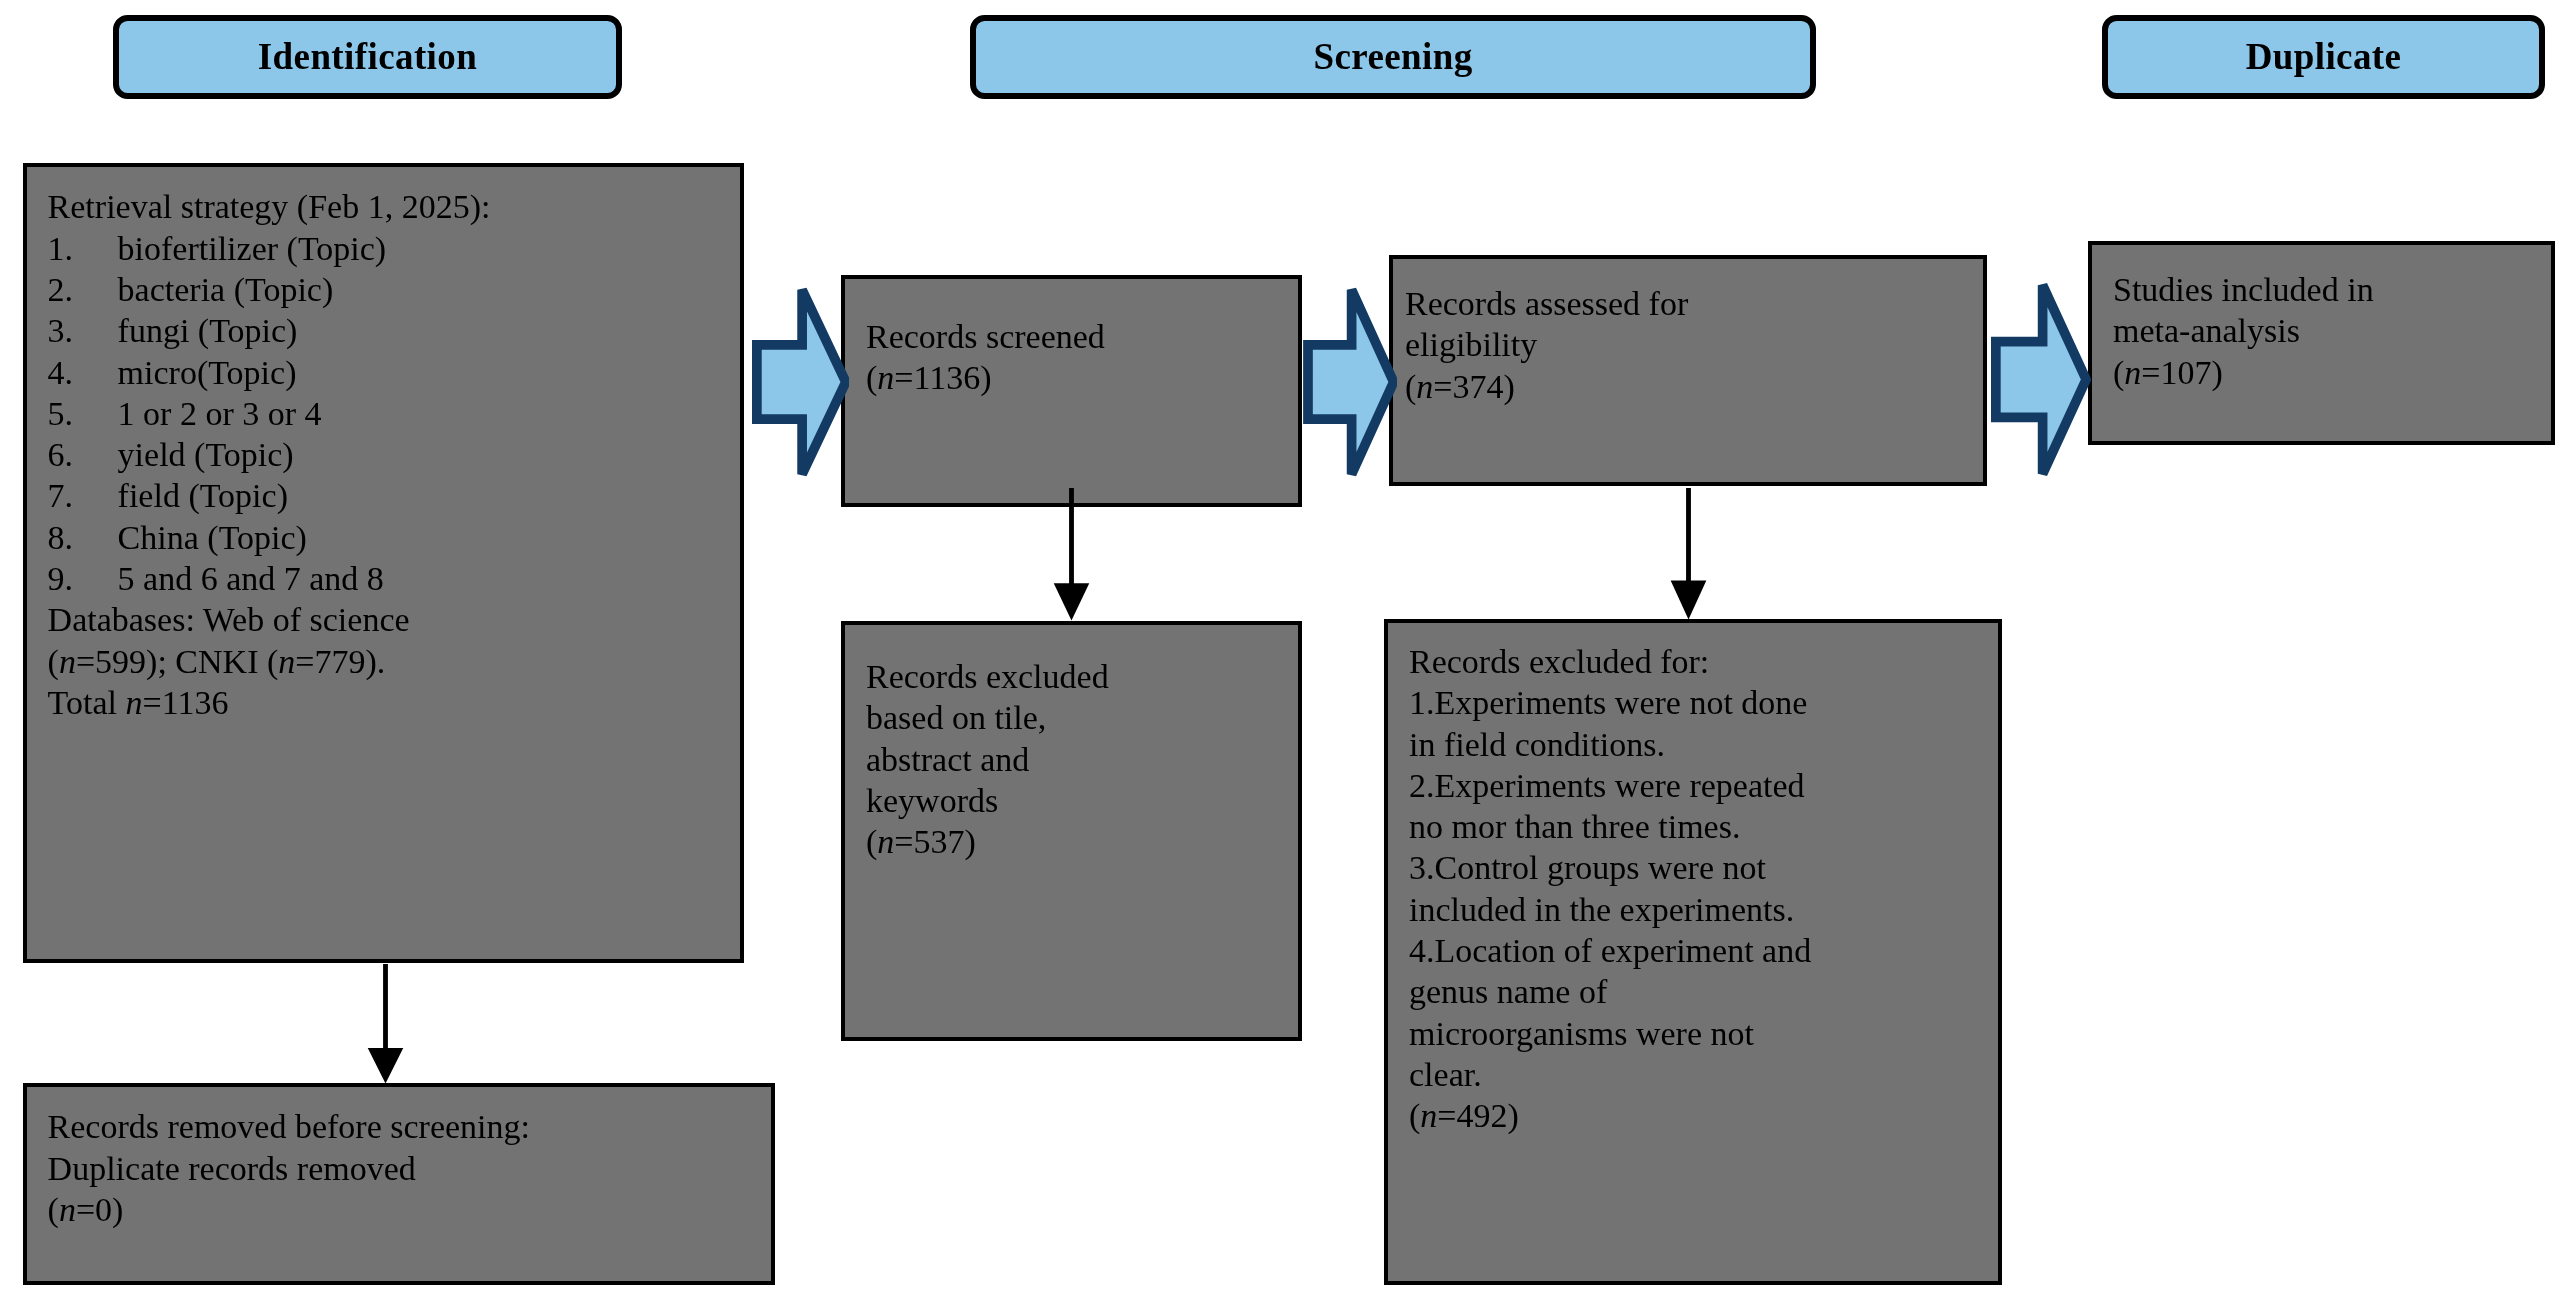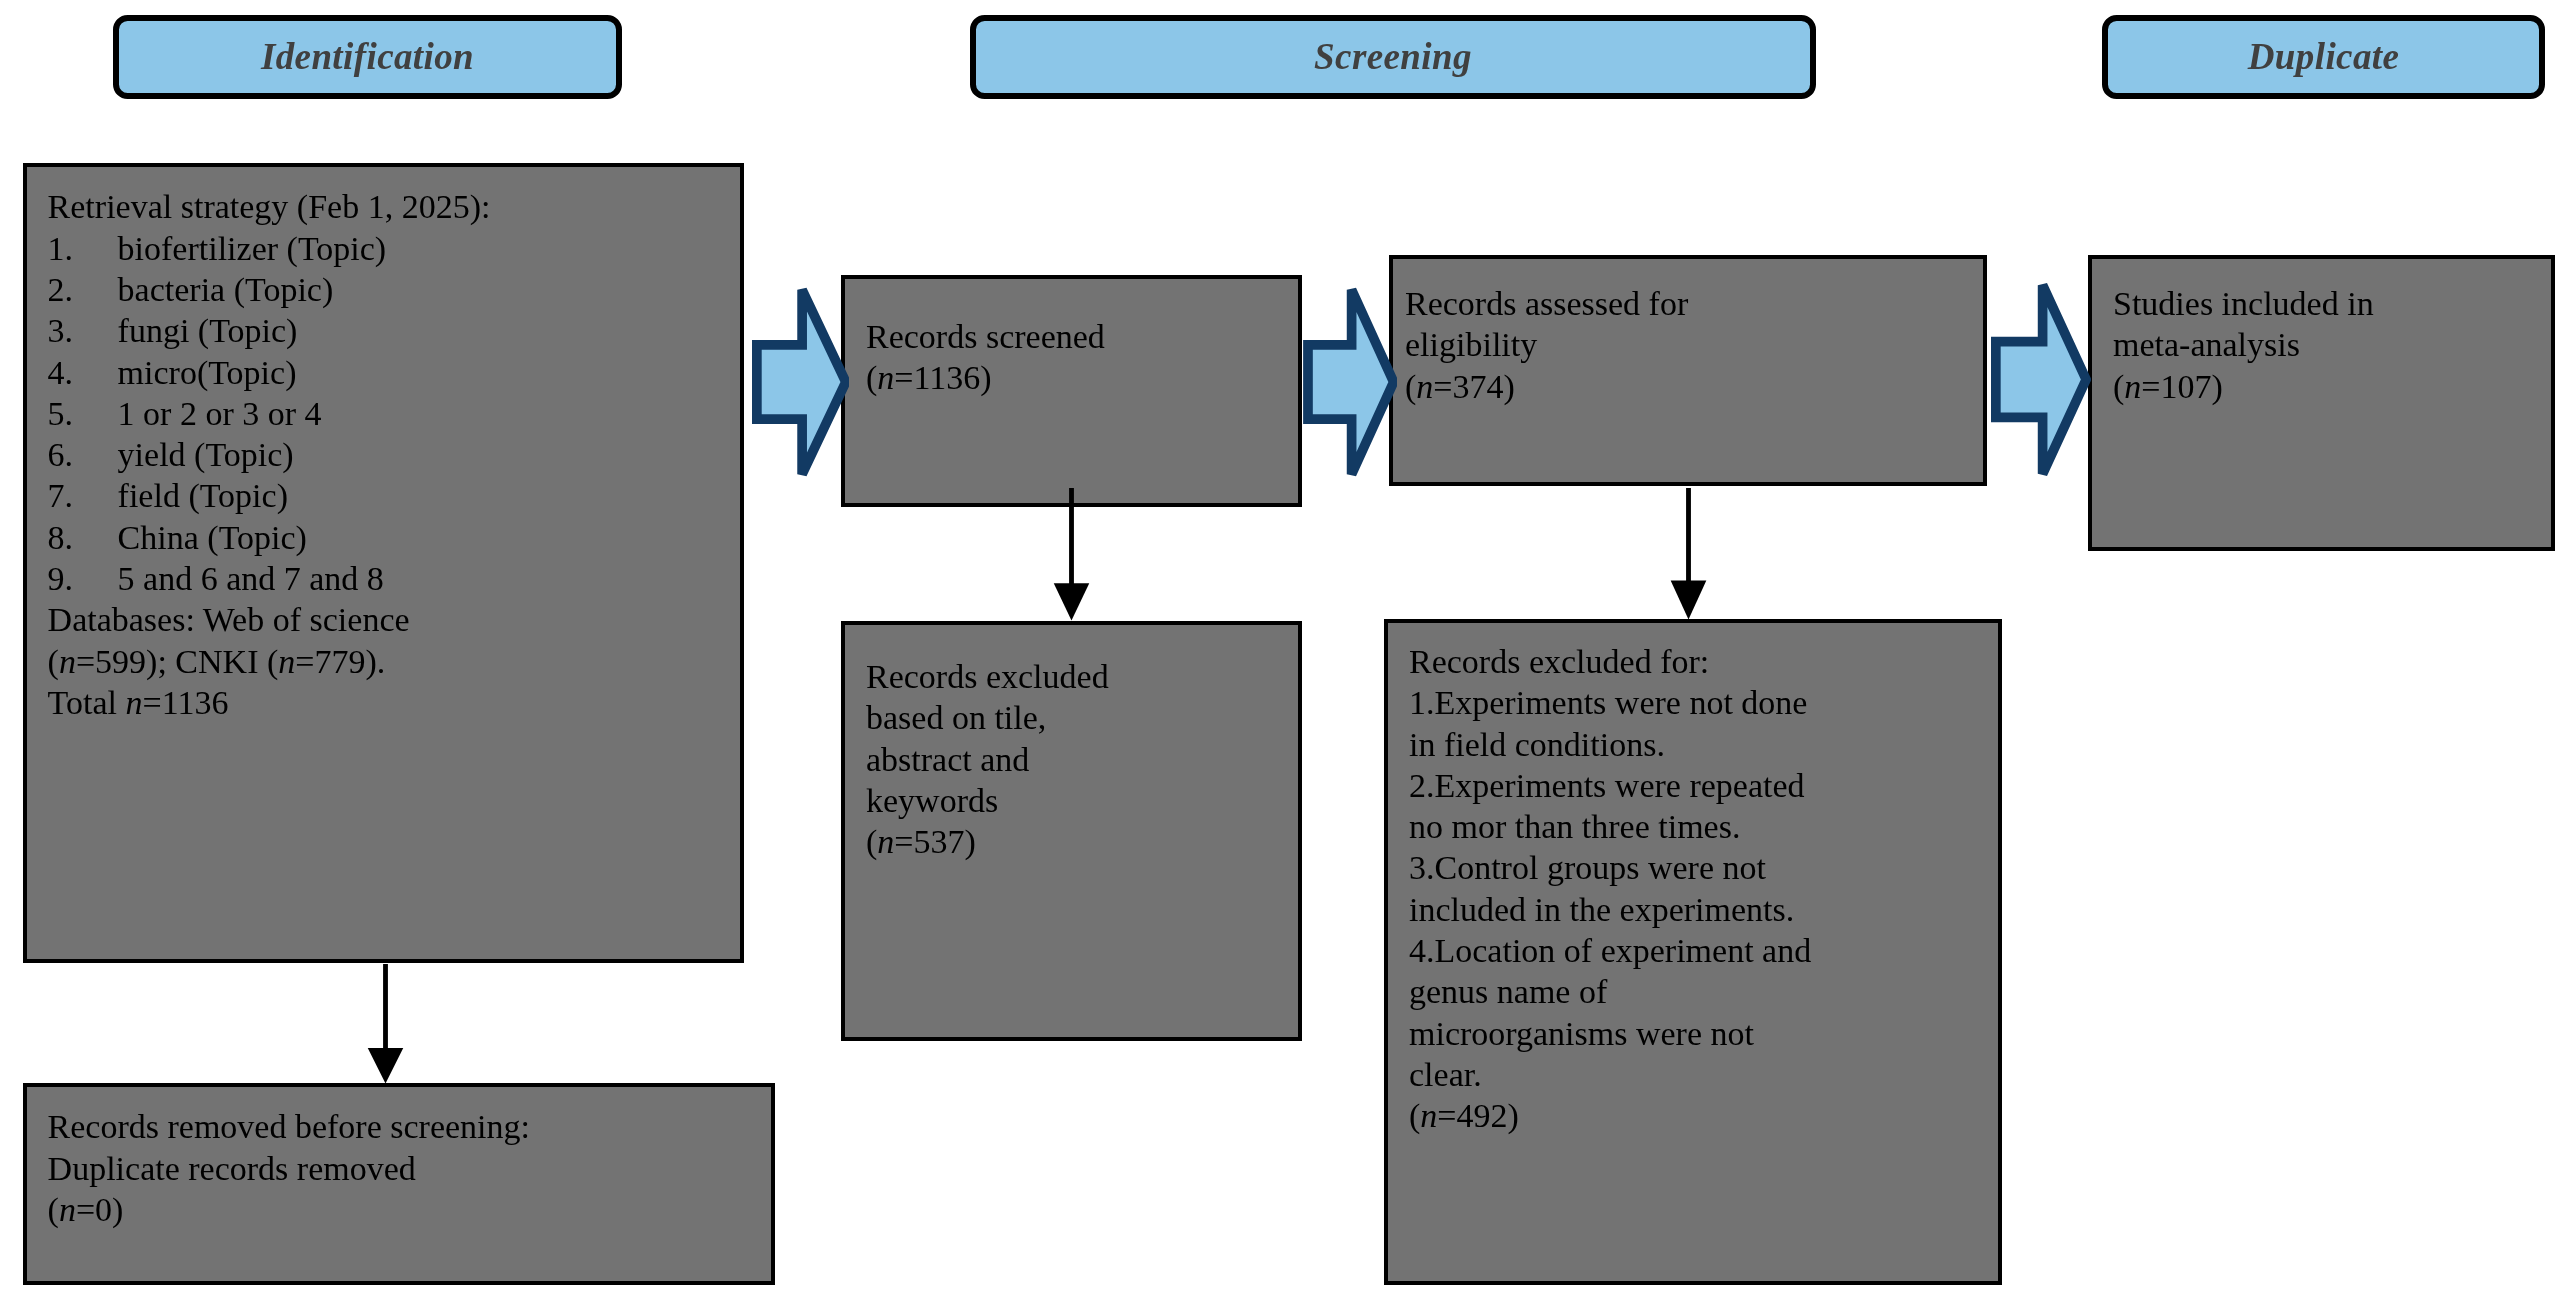--- a/index.html
+++ b/index.html
@@ -23,25 +23,24 @@
     border: 6.5px solid #000000;
     border-radius: 14.6px;
     box-sizing: border-box;
     display: flex;
     align-items: center;
     justify-content: center;
   }
   .phase-pill-label {
     font-weight: bold;
     font-size: 37px;
-    color: #404040;
+    color: #000000;
     letter-spacing: 0.4px;
     line-height: 1;
     white-space: nowrap;
-    font-style: italic;
   }
 
   
   .flow-box {
     position: absolute;
     background: #737373;
     border: 4px solid #000000;
     box-sizing: border-box;
   }
   .flow-box-inner {
@@ -190,21 +189,21 @@
       <p>3.Control groups were not</p>
       <p>included in the experiments.</p>
       <p>4.Location of experiment and</p>
       <p>genus name of</p>
       <p>microorganisms were not</p>
       <p>clear.</p>
       <p><span>(</span><span class="ital">n</span><span>=492)</span></p>
     </div>
   </div>
 
-  <div class="flow-box" style="left:2088px; top:255px; width:467px; height:296px;">
+  <div class="flow-box" style="left:2088px; top:241px; width:467px; height:204px;">
     <div class="flow-box-inner" style="padding-top:24px;">
       <p>Studies included in</p>
       <p>meta-analysis</p>
       <p><span>(</span><span class="ital">n</span><span>=107)</span></p>
     </div>
   </div>
 
   <div class="block-arrow" style="left:752px; top:285px; width:97px; height:194px;">
     <svg width="97" height="194" viewBox="0 0 120 240">
       <polygon points="6,74 62,74 62,6 116,120 62,234 62,166 6,166" fill="#8CC6E8" stroke="#123A63" stroke-width="12" stroke-linejoin="miter"></polygon>

